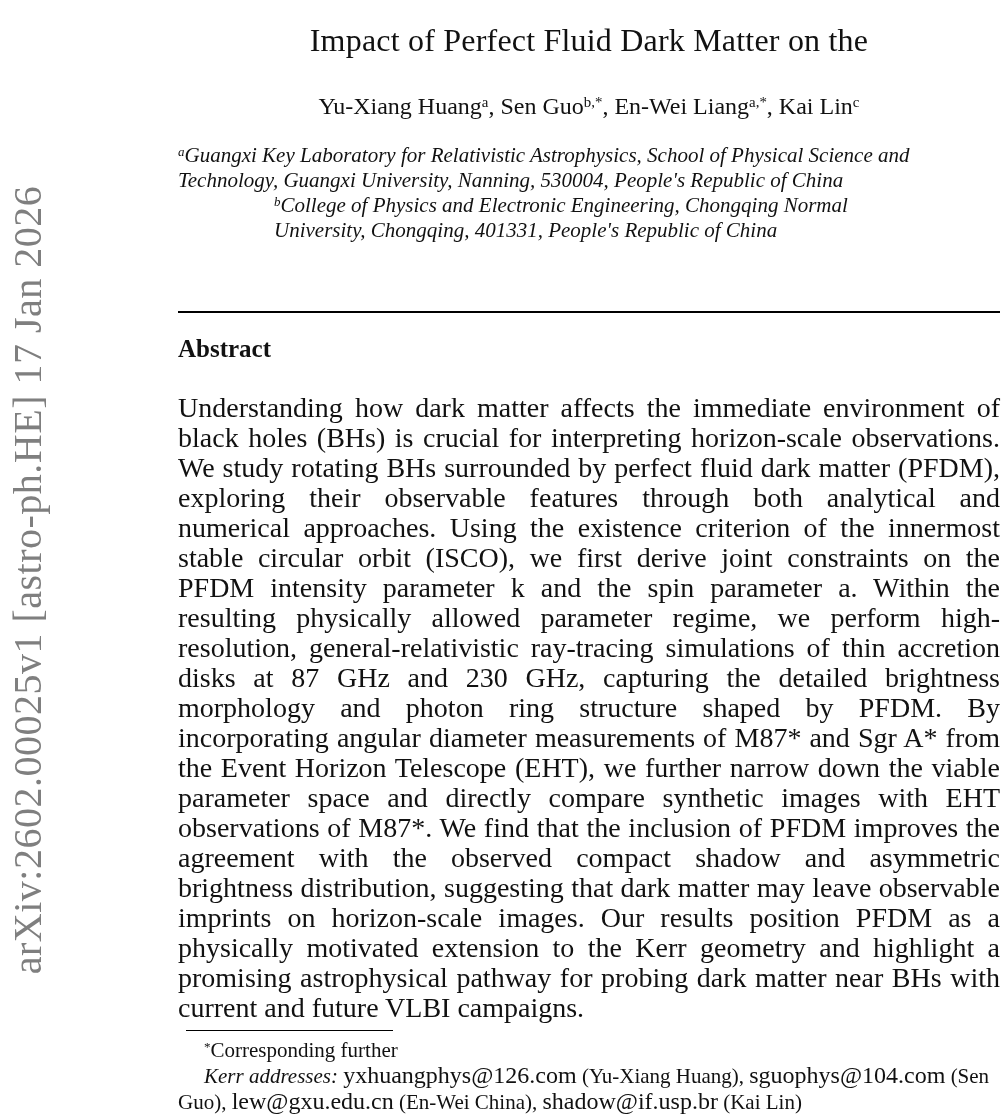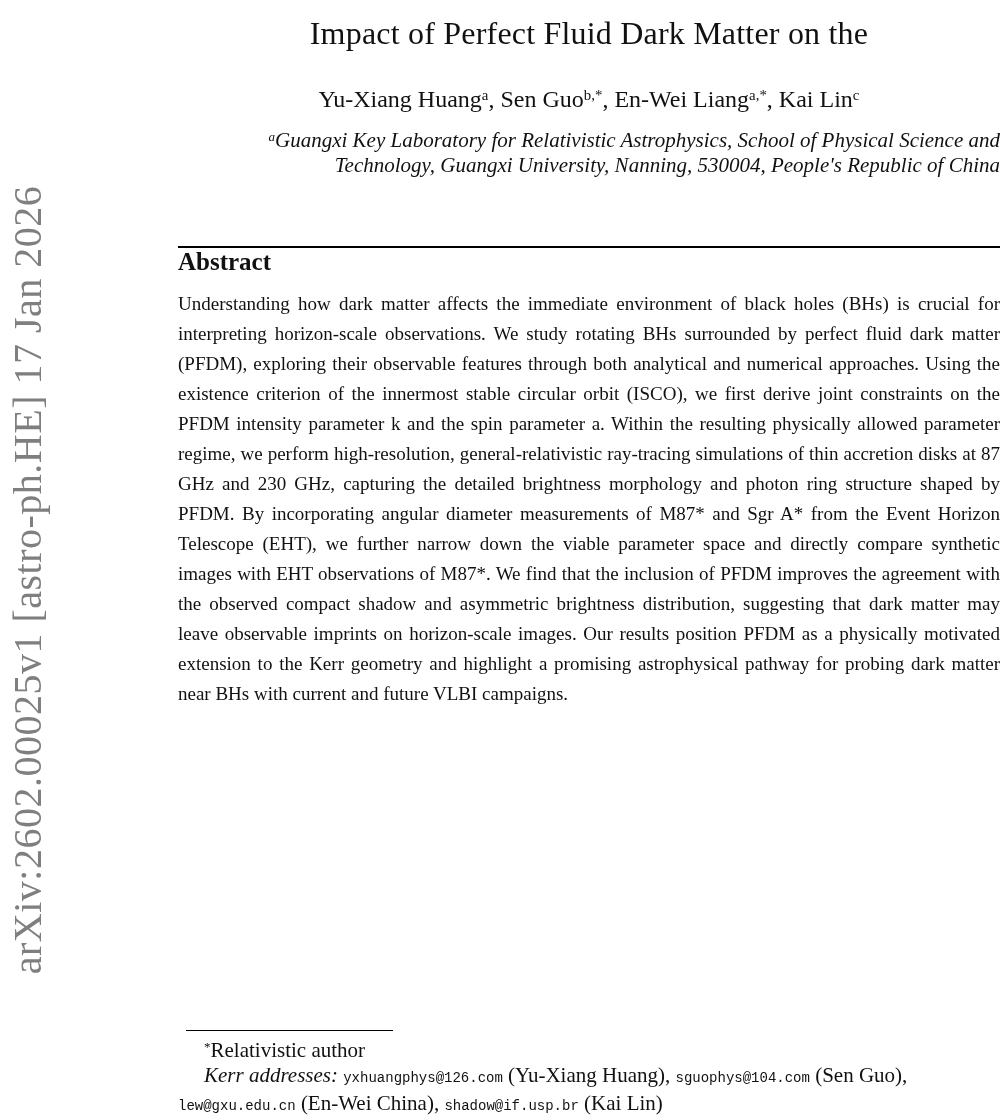--- a/index.html
+++ b/index.html
@@ -25,21 +25,21 @@
     left: 27px;
     transform: translate(-50%, -50%) rotate(-90deg);
     white-space: nowrap;
     font-size: 40px;
     letter-spacing: 0.5px;
     color: #7f7f7f;
   }
   
   .content {
     position: absolute;
-    top: 8px;
+    top: 15px;
     left: 178px;
     width: 822px;
     padding-top: 2px;
   }
   .title {
     font-size: 32px;
     line-height: 46px;
     font-weight: normal;
     text-align: center;
     letter-spacing: 0.2px;
@@ -49,41 +49,42 @@
     font-size: 24px;
     line-height: 32px;
     text-align: center;
   }
   .authors sup, .affil sup, .fn-mark {
     font-size: 62%;
     vertical-align: 0.45em;
     line-height: 0;
   }
   .affiliations {
-    margin-top: 13px;
+    margin-top: 21px;
     font-style: italic;
     font-size: 21px;
     line-height: 25px;
-    text-align: right;
+    text-align: left;
   }
   .affil { margin: 0 auto; }
   .affil-b { max-width: 630px; }
   .divider {
     margin-top: 68px;
     border: none;
     border-top: 2px solid #000000;
   }
   .abstract-heading {
+    margin-top: 22px;
     font-size: 25px;
     line-height: 28px;
     font-weight: bold;
   }
   .abstract-text {
-    margin-top: 13px;
-    font-size: 19px;
+    margin-top: 30px;
+    font-size: 28px;
     line-height: 30px;
     text-align: justify;
   }
   .footnote {
     position: absolute;
     top: 1030px;
     left: 178px;
     width: 822px;
     font-size: 21px;
     line-height: 25px;
@@ -96,55 +97,56 @@
   }
   .fn-corresponding {
     margin-top: 7px;
     text-indent: 26px;
   }
   .fn-emails {
     text-indent: 26px;
   }
   .it { font-style: italic; }
   .mono {
-    font-family: Liberation Mono, monospace;
-    font-size: 14px;
+    font-family: Liberation Serif, serif;
+    font-size: 24px;
   }
 </style>
 </head>
 <body>
 
 <div class="page">
 
   <div class="watermark">arXiv:2602.00025v1 [astro-ph.HE] 17 Jan 2026</div>
 
   <div class="content">
 
     <h1 class="title">
       <div>Impact of Perfect Fluid Dark Matter on the</div>
     </h1>
 
     <div class="authors"><span><span>Yu-Xiang Huang</span><sup>a</sup></span><span>, </span><span><span>Sen Guo</span><sup>b,*</sup></span><span>, </span><span><span>En-Wei Liang</span><sup>a,*</sup></span><span>, </span><span><span>Kai Lin</span><sup>c</sup></span>
     </div>
 
     <div class="affiliations">
       <div class="affil affil-a"><sup>a</sup><span>Guangxi Key Laboratory for Relativistic Astrophysics, School of Physical Science and Technology, Guangxi University, Nanning, 530004, People's Republic of China</span></div>
+      <div class="affil affil-b"><sup>b</sup><span>College of Physics and Electronic Engineering, Chongqing Normal University, Chongqing, 401331, People's Republic of China</span></div>
     </div>
 
     <hr class="divider">
 
     <h2 class="abstract-heading">Abstract</h2>
 
     <p class="abstract-text">Understanding how dark matter affects the immediate environment of black holes (BHs) is crucial for interpreting horizon-scale observations. We study rotating BHs surrounded by perfect fluid dark matter (PFDM), exploring their observable features through both analytical and numerical approaches. Using the existence criterion of the innermost stable circular orbit (ISCO), we first derive joint constraints on the PFDM intensity parameter k and the spin parameter a. Within the resulting physically allowed parameter regime, we perform high-resolution, general-relativistic ray-tracing simulations of thin accretion disks at 87 GHz and 230 GHz, capturing the detailed brightness morphology and photon ring structure shaped by PFDM. By incorporating angular diameter measurements of M87* and Sgr A* from the Event Horizon Telescope (EHT), we further narrow down the viable parameter space and directly compare synthetic images with EHT observations of M87*. We find that the inclusion of PFDM improves the agreement with the observed compact shadow and asymmetric brightness distribution, suggesting that dark matter may leave observable imprints on horizon-scale images. Our results position PFDM as a physically motivated extension to the Kerr geometry and highlight a promising astrophysical pathway for probing dark matter near BHs with current and future VLBI campaigns.</p>
 
   </div>
 
   <div class="footnote">
     <hr class="footnote-divider">
-    <p class="fn-corresponding"><sup class="fn-mark">*</sup><span>Relativistic author</span></p>
+    <p class="fn-corresponding"><sup class="fn-mark">*</sup><span>Corresponding further</span></p>
     <p class="fn-emails">
       <span class="it">Kerr addresses:</span>
       <span class="mono">yxhuangphys@126.com</span>
       <span>(Yu-Xiang Huang),</span>
       <span class="mono">sguophys@104.com</span>
       <span>(Sen Guo),</span>
       <span class="mono">lew@gxu.edu.cn</span>
       <span>(En-Wei China),</span>
       <span class="mono">shadow@if.usp.br</span>
       <span>(Kai Lin)</span>

